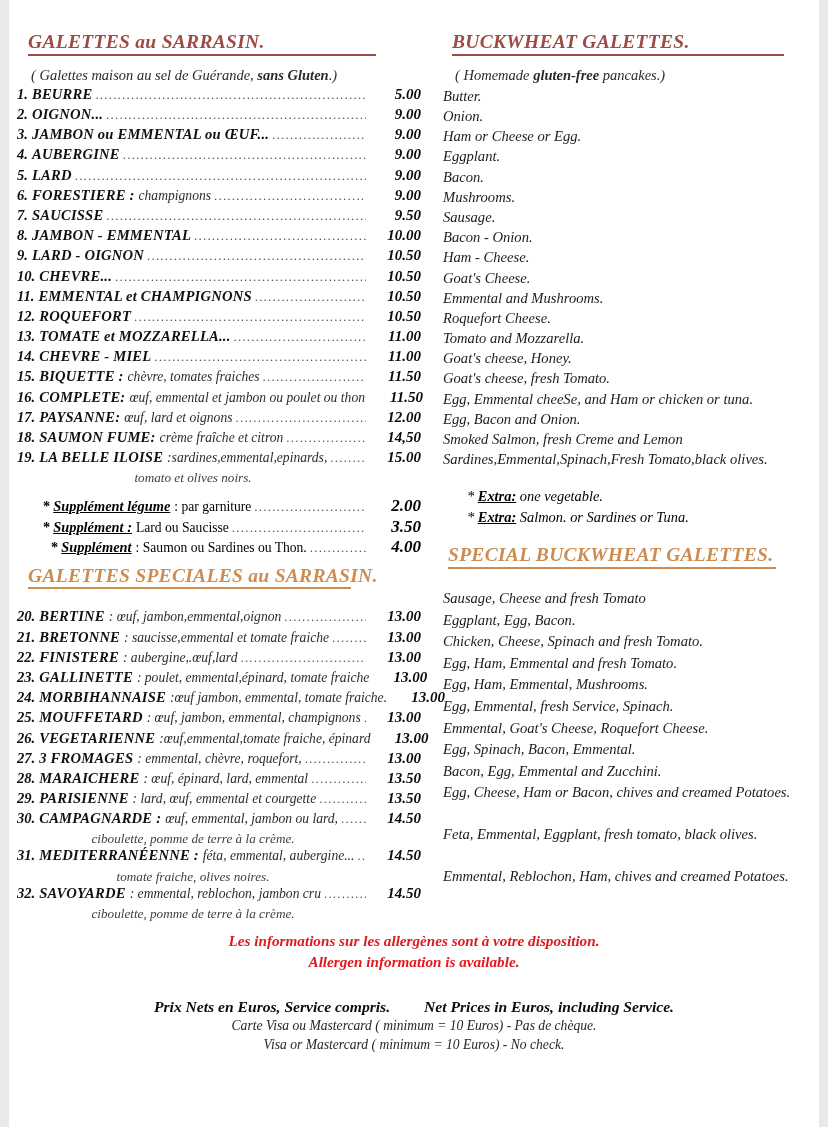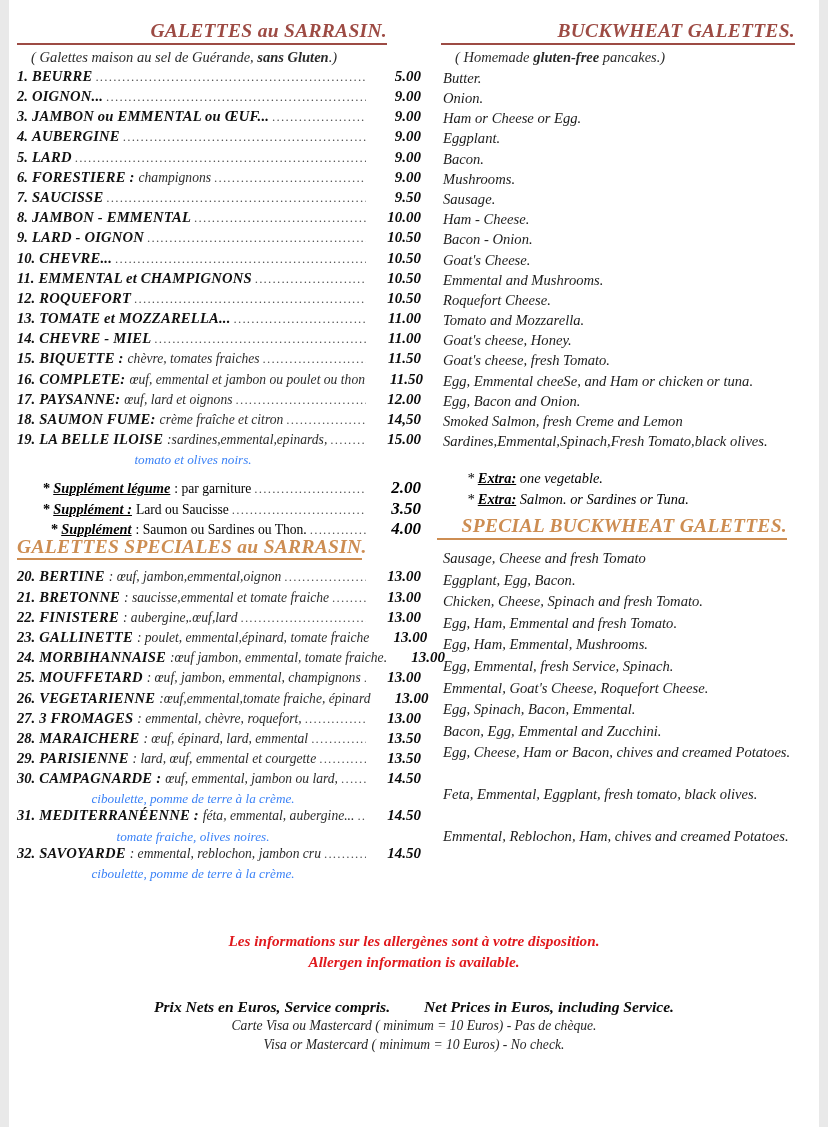--- a/index.html
+++ b/index.html
@@ -50,23 +50,22 @@
 
   
   .heading {
     font-weight: bold;
     font-style: italic;
     font-size: 19.5px;
     letter-spacing: .3px;
     white-space: nowrap;
     border-bottom: 2px solid currentColor;
     padding-bottom: 1px;
-    margin: 0;
+    margin: 11px;
     line-height: 1.12;
-    text-align: right;
   }
   .heading.red   { color: #9d4b44; }
   .heading.orange{ color: #cd8d52; }
   .heading-wrap-fr { width: 370px; }
   .heading-wrap-en { width: 354px; margin-left: 12px;}
   .heading-wrap-fr.spec { width: 345px; }
   .heading-wrap-en.spec { width: 350px; margin-left: 8px;}
 
   .subtitle {
     font-style: italic;
@@ -130,21 +129,21 @@
     font-style: italic;
     font-size: 15px;
     flex: 0 0 52px;
     text-align: right;
     color: #0a0a0a;
   }
 
   .subline {
     font-style: italic;
     font-size: 13.2px;
-    color: #3b82f6;
+    color: #404040;
     text-align: center;
     height: 17px;
     line-height: 17px;
     padding-right: 52px;
     white-space: nowrap;
   }
 
   
   .supp {
     position: relative;
@@ -535,22 +534,22 @@
         <div class="subtitle en"><span>( Homemade </span><b>gluten-free</b><span> pancakes.)</span></div>
 
         <div id="en-standard-rows">
             <div class="erow">Butter.</div>
             <div class="erow">Onion.</div>
             <div class="erow">Ham or Cheese or Egg.</div>
             <div class="erow">Eggplant.</div>
             <div class="erow">Bacon.</div>
             <div class="erow">Mushrooms.</div>
             <div class="erow">Sausage.</div>
+            <div class="erow">Bacon - Onion.</div>
             <div class="erow">Ham - Cheese.</div>
-            <div class="erow">Bacon - Onion.</div>
             <div class="erow">Goat's Cheese.</div>
             <div class="erow">Emmental and Mushrooms.</div>
             <div class="erow">Roquefort Cheese.</div>
             <div class="erow">Tomato and Mozzarella.</div>
             <div class="erow">Goat's cheese, Honey.</div>
             <div class="erow">Goat's cheese, fresh Tomato.</div>
             <div class="erow">Egg, Emmental cheeSe, and Ham or chicken or tuna.</div>
             <div class="erow">Egg, Bacon and Onion.</div>
             <div class="erow">Smoked Salmon, fresh Creme  and Lemon</div>
             <div class="erow">Sardines,Emmental,Spinach,Fresh Tomato,black olives.</div>

